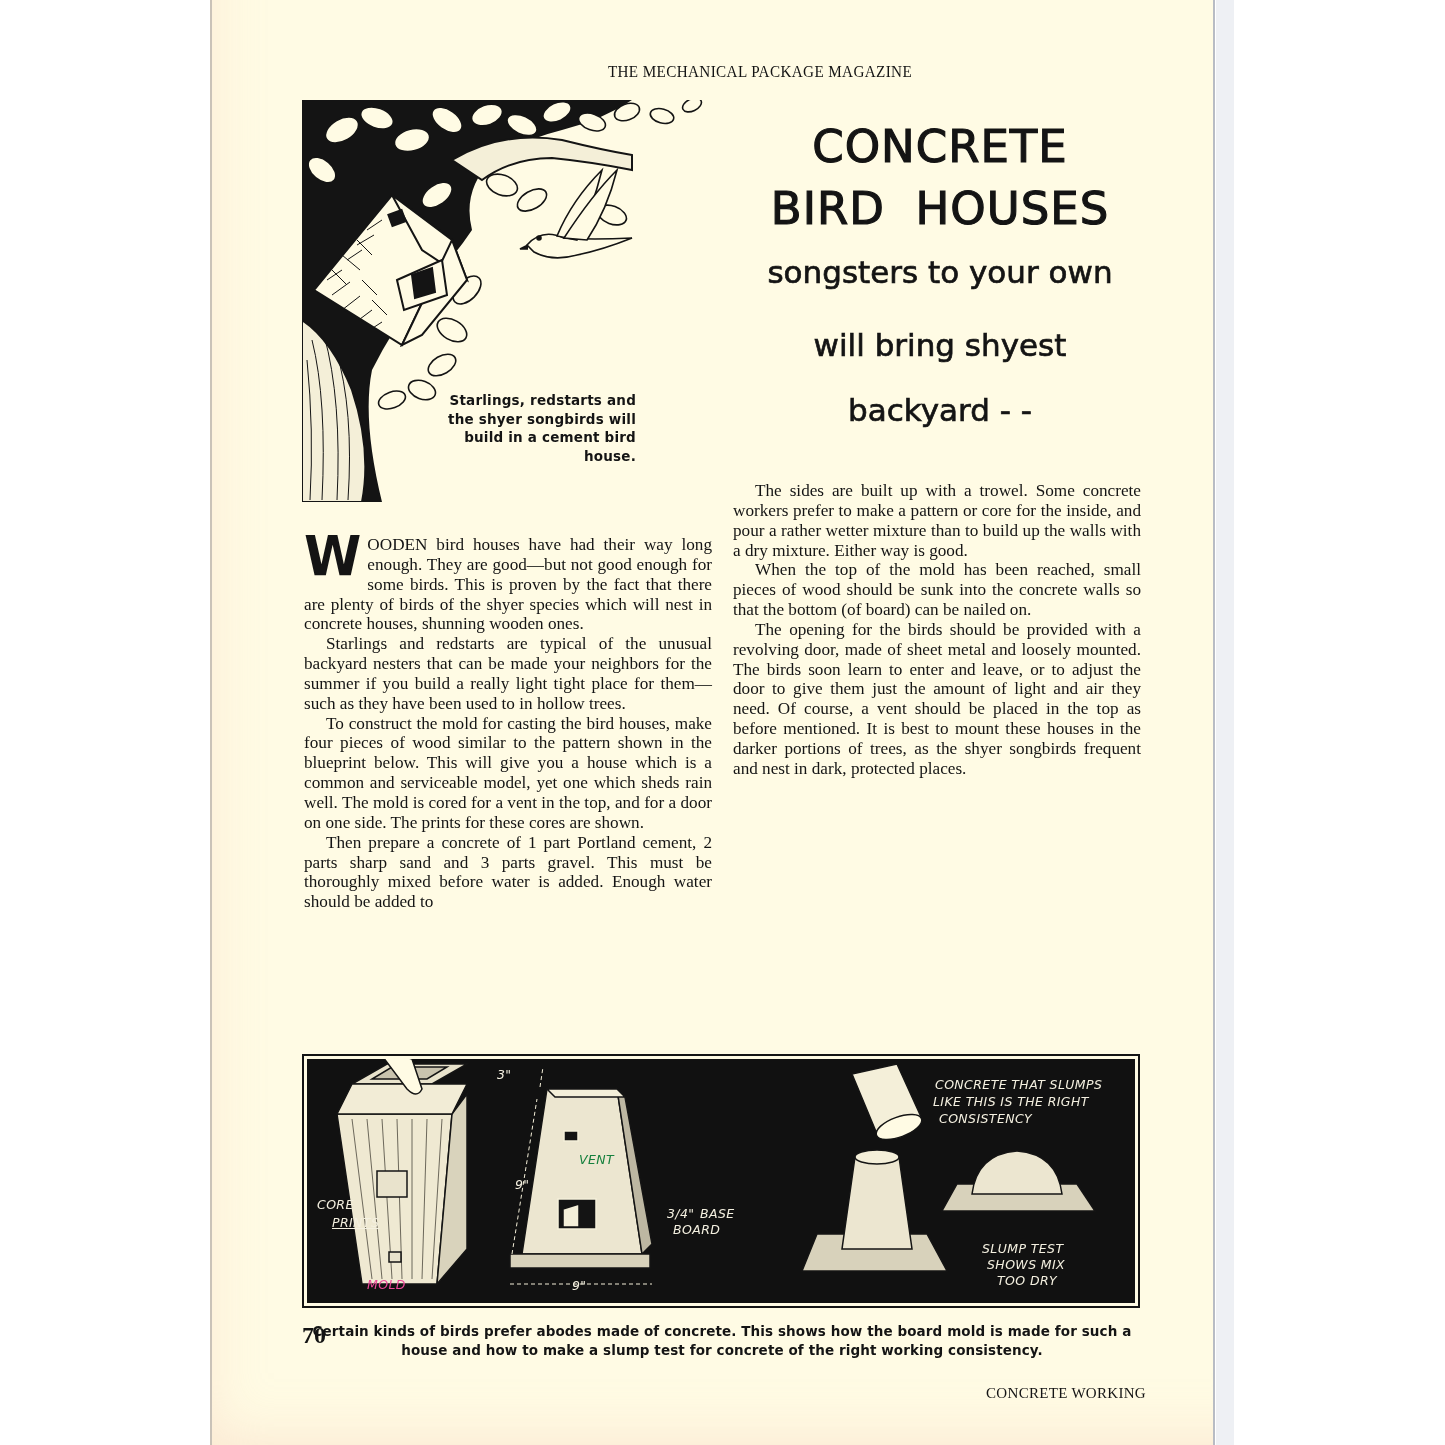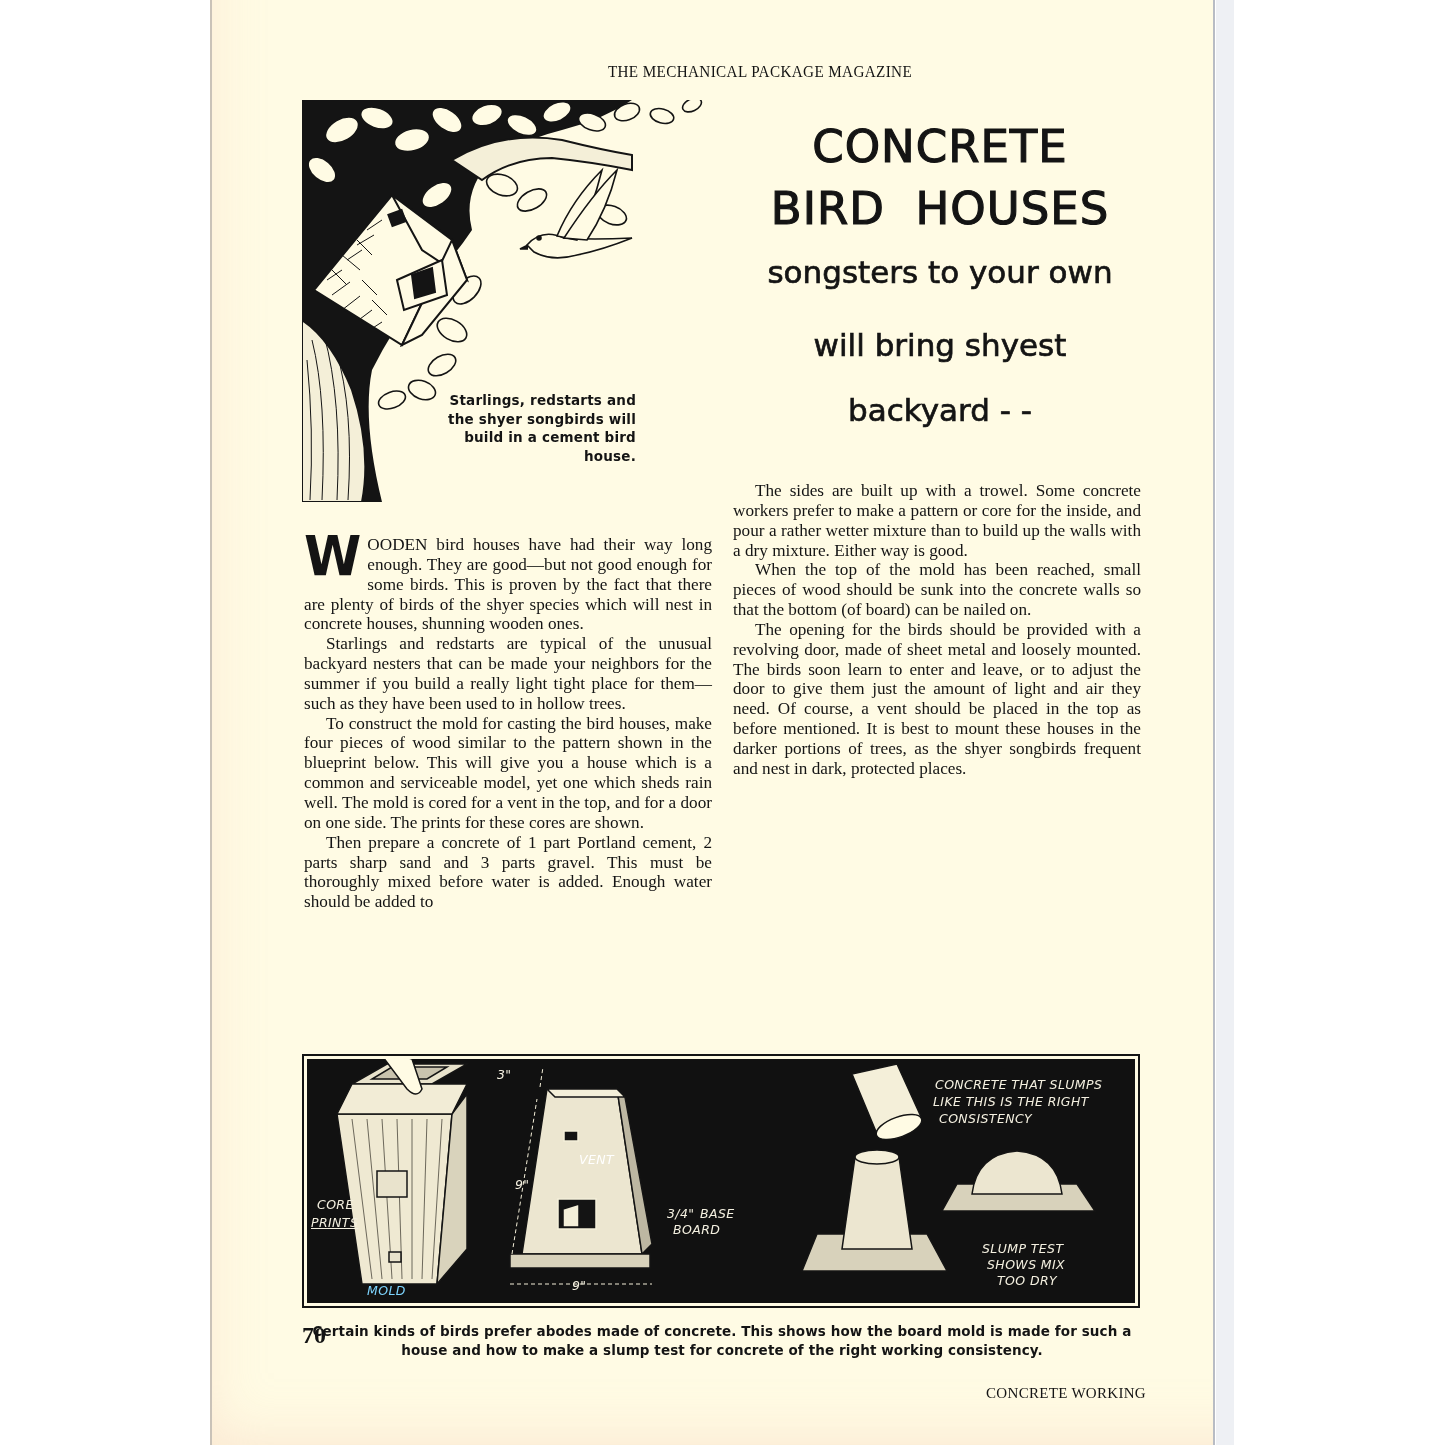--- a/index.html
+++ b/index.html
@@ -48,21 +48,21 @@
   }
 
   
   .figure { position: absolute; left: 302px; top: 1054px; width: 838px; height: 254px; border: 2px solid #141414; background: #fffbe4; padding: 3px; }
   .figure-inner { width: 100%; height: 100%; background: #111; position: relative; overflow: hidden; }
   .figure svg { position: absolute; left: 0; top: 0; }
   .fig-label {
     position: absolute; font-family: "DejaVu Sans", sans-serif; font-style: italic;
     font-size: 12.5px; line-height: 15px; color: #f4f0e0; letter-spacing: 0.4px; text-transform: uppercase;
   }
-  .fig-label.dark { color: #ffffff; }
+  .fig-label.dark { color: #15803d; }
 
   .figure-caption {
     position: absolute; left: 298px; top: 1322px; width: 848px; text-align: center;
     font-family: "DejaVu Sans", sans-serif; font-weight: bold; font-size: 13.5px; line-height: 19px; letter-spacing: 0.1px;
   }
 
   .folio { position: absolute; left: 302px; top: 1322px; font-family: "Liberation Serif", serif; font-weight: bold; font-size: 24px; text-align: right; }
   .section-name { position: absolute; left: 962px; top: 1385px; width: 184px; text-align: right; font-family: "Liberation Serif", serif; font-size: 15px; letter-spacing: 0.3px; }
 </style>
 </head>
@@ -209,22 +209,22 @@
         <polygon points="548,98 592,98 605,190 535,190" fill="#ece6d0"></polygon>
         <ellipse cx="570" cy="98" rx="22" ry="7" fill="#f4efd9"></ellipse>
       </g>
 
       <g stroke="#141414" stroke-width="1.5">
         <polygon points="650,125 770,125 788,152 635,152" fill="#d8d2bb"></polygon>
         <path d="M665,135 Q670,95 710,92 Q750,95 755,135 Z" fill="#ece6d0"></path>
       </g>
     </svg>
     <div class="fig-label" style="left:10px;top:138px;">CORE</div>
-    <div class="fig-label" style="left:4px;top:156px;text-decoration:underline;">PRINTS</div>
-    <div class="fig-label dark" style="left:60px;top:224px;color:#7dd3fc;">MOLD</div>
+    <div class="fig-label" style="left:25px;top:156px;text-decoration:underline;">PRINTS</div>
+    <div class="fig-label dark" style="left:60px;top:218px;color:#ec4899;">MOLD</div>
     <div class="fig-label" style="left:190px;top:8px;">3"</div>
     <div class="fig-label" style="left:208px;top:118px;">9"</div>
     <div class="fig-label" style="left:265px;top:219px;">9"</div>
     <div class="fig-label dark" style="left:272px;top:93px;">VENT</div>
     <div class="fig-label" style="left:360px;top:147px;">3/4"</div>
     <div class="fig-label" style="left:393px;top:147px;">BASE</div>
     <div class="fig-label" style="left:366px;top:163px;">BOARD</div>
     <div class="fig-label" style="left:628px;top:18px;">CONCRETE THAT SLUMPS</div>
     <div class="fig-label" style="left:626px;top:35px;">LIKE THIS IS THE RIGHT</div>
     <div class="fig-label" style="left:632px;top:52px;">CONSISTENCY</div>

